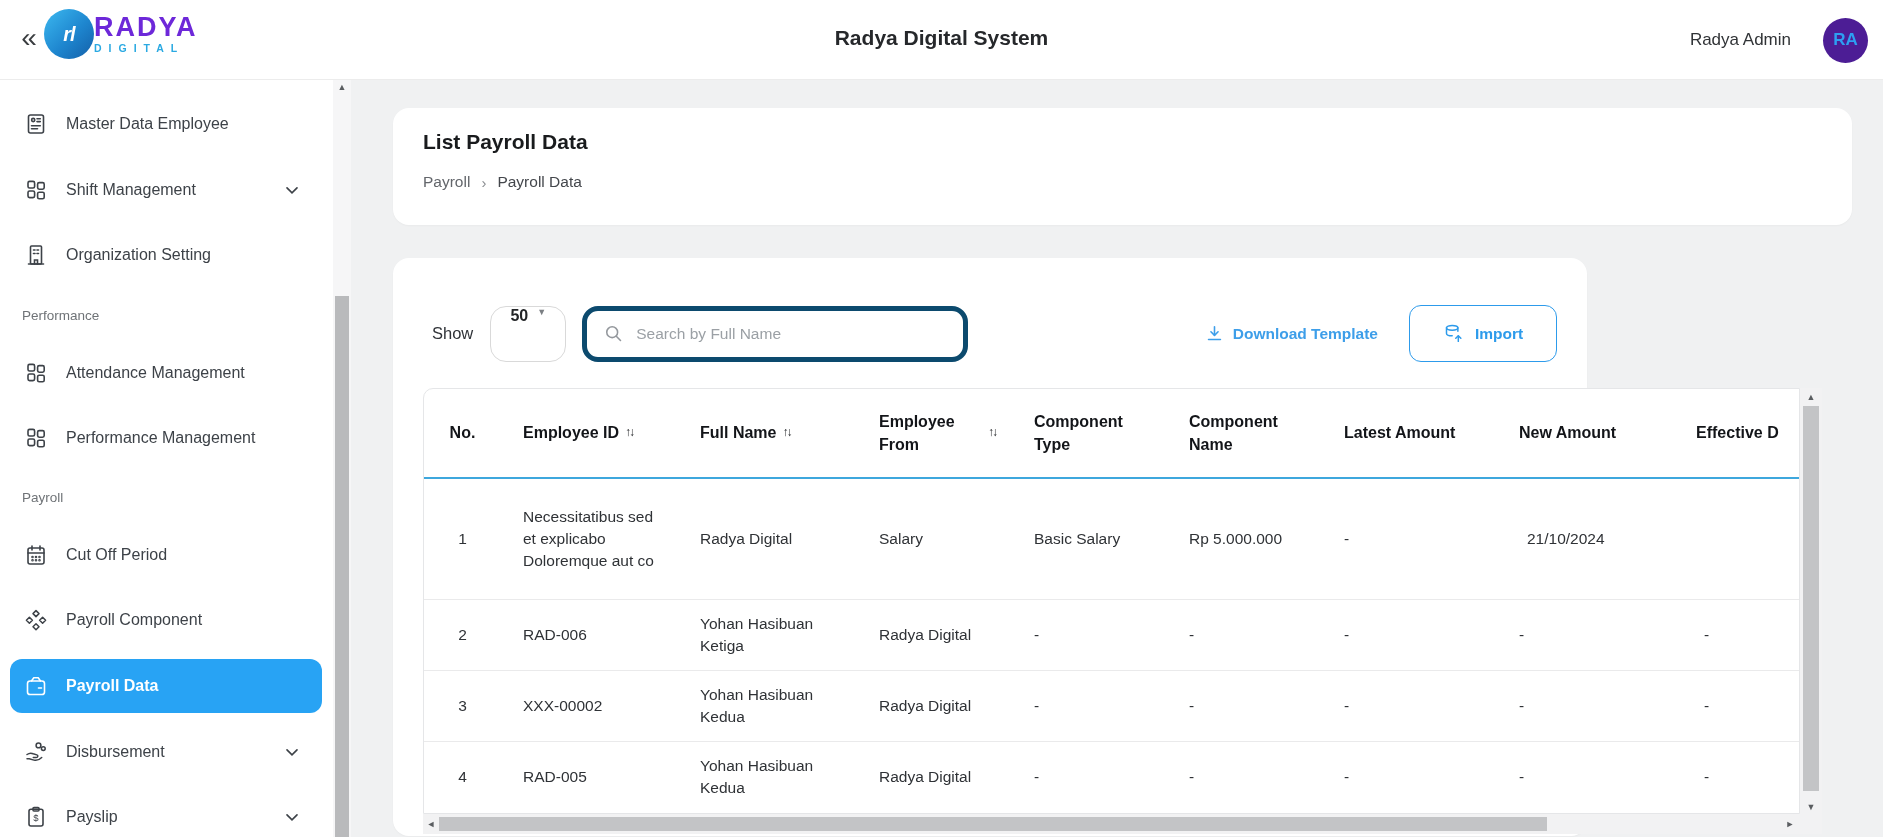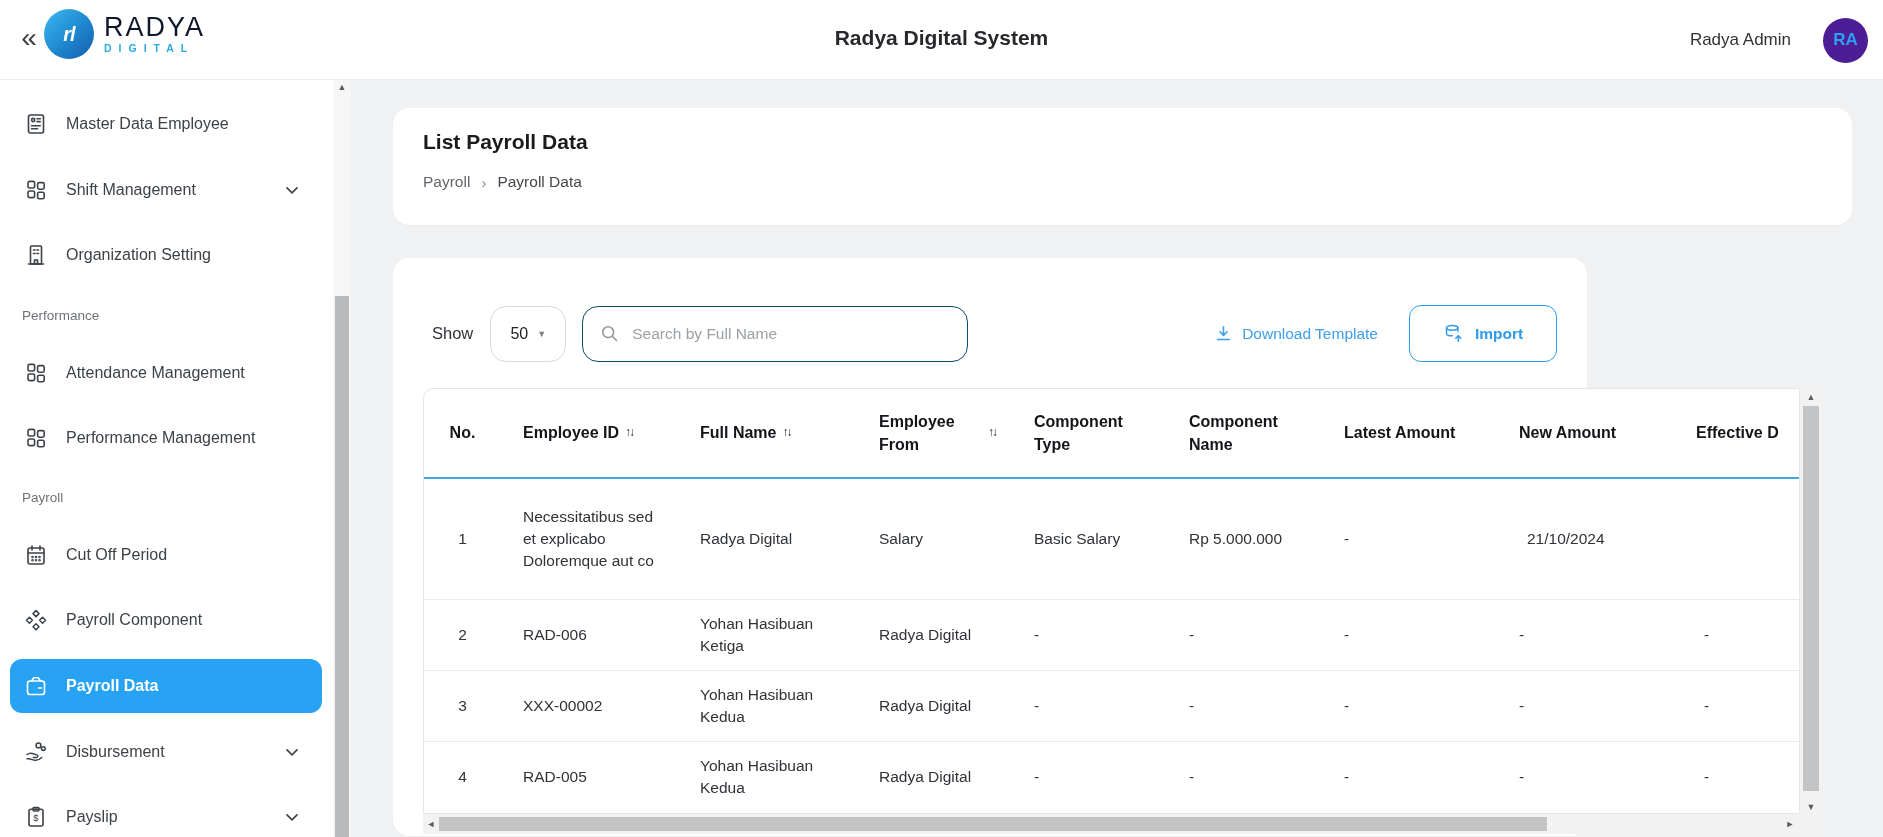--- a/index.html
+++ b/index.html
@@ -9,26 +9,26 @@
     background:#f0f1f2;
     font-family:"Liberation Sans", sans-serif;
     color:#33363a;
   }
 
   
   .topbar { position:absolute; top:0; left:0; width:1883px; height:80px; background:#fff;
             border-bottom:1px solid #ececec; z-index:30; }
   .collapse-btn { position:absolute; left:12px; top:18px; width:34px; height:40px;
             background:none; border:none; font-size:28px; color:#3a3d40; cursor:pointer; }
-  .logo { position:absolute; left:44px; top:9px; display:flex; align-items:center; gap:10px; }
+  .logo { position:absolute; left:44px; top:9px; display:flex; align-items:center; }
   .logo-circle { width:50px; height:50px; border-radius:50%;
             background:linear-gradient(135deg,#3cb9f0 0%,#1e86cf 55%,#135fa8 100%);
             display:flex; align-items:center; justify-content:center; }
   .logo-circle span { color:#fff; font-weight:700; font-style:italic; font-size:20px; letter-spacing:-1px; }
-  .logo-name { color:#0f172a; font-weight:400; font-size:27px; letter-spacing:2px; line-height:26px; }
+  .logo-name { color:#6d28d9; font-weight:700; font-size:27px; letter-spacing:2px; line-height:26px; }
   .logo-sub  { color:#2aa9e2; font-size:10.5px; letter-spacing:7px; font-weight:600; margin-top:2px; }
   .app-title { position:absolute; left:50%; transform:translateX(-50%); top:26px;
             font-size:21px; font-weight:700; color:#26282b; white-space:nowrap; }
   .user { position:absolute; right:15px; top:0; height:80px; display:flex; align-items:center; gap:32px; }
   .user-name { font-size:17px; color:#303336; }
   .avatar { width:45px; height:45px; border-radius:50%; background:#4c1d95;
             display:flex; align-items:center; justify-content:center; cursor:pointer; }
   .avatar span { color:#2d9ff2; font-weight:700; font-size:17px; }
 
   
@@ -55,31 +55,31 @@
   .breadcrumb .sep { color:#8a8d91; font-size:15px; }
   .breadcrumb .current { color:#44474c; }
 
   .card-body { left:393px; top:258px; width:1194px; height:578px; }
 
   
   .controls { position:absolute; left:39px; right:30px; top:47px; height:57px;
             display:flex; align-items:center; }
   .show-label { font-size:16.5px; color:#2f3237; margin-right:17px; }
   .page-size { width:76px; height:56px; border:1px solid #d9d9d9; border-radius:16px;
-            display:flex; align-items:center; justify-content:center; gap:9px;
-            font-size:16px; color:#232527; cursor:pointer; background:#fff; }
+            display:flex; justify-content:center; gap:9px;
+            font-size:16px; color:#232527; cursor:pointer; background:#fff;font-weight:bold; }
   .page-size .caret { font-size:9px; color:#7b7f83; }
-  .searchbox { margin-left:16px; width:386px; height:56px; border:1px solid #0c4a6e; border-radius:16px;
+  .searchbox { margin-left:16px; width:386px; height:56px; border:5px solid #0c4a6e; border-radius:16px;
             display:flex; align-items:center; padding:0 16px; gap:12px; background:#fff; }
   .searchbox input { border:none; outline:none; flex:1; font-size:15.5px;
             font-family:"Liberation Sans",sans-serif; color:#33363a; background:transparent; }
   .searchbox input::placeholder { color:#9ba0a5; }
   .ctrl-spacer { flex:1; }
   .download-link { display:flex; align-items:center; gap:9px; color:#3d9ee9;
-            font-size:15.5px; font-weight:400; cursor:pointer; white-space:nowrap; }
+            font-size:15.5px; font-weight:700; cursor:pointer; white-space:nowrap; }
   .import-btn { margin-left:31px; width:148px; height:57px; border:1.5px solid #2d9beb;
             border-radius:12px; background:#fff; color:#2d9beb; font-size:15.5px; font-weight:600;
             display:flex; align-items:center; justify-content:center; gap:11px; cursor:pointer;
             font-family:"Liberation Sans",sans-serif; }
 
   
   .tblwrap { position:absolute; left:30px; top:130px; width:1399px; height:446px; }
   .tbl-area { position:absolute; left:0; top:0; right:22px; bottom:20px;
             border:1px solid #e5e6e8; border-radius:10px 0 0 0; overflow:hidden; background:#fff; }
   .grid9 { display:grid; grid-template-columns:77px 177px 179px 155px 155px 155px 175px 177px 127px; }

